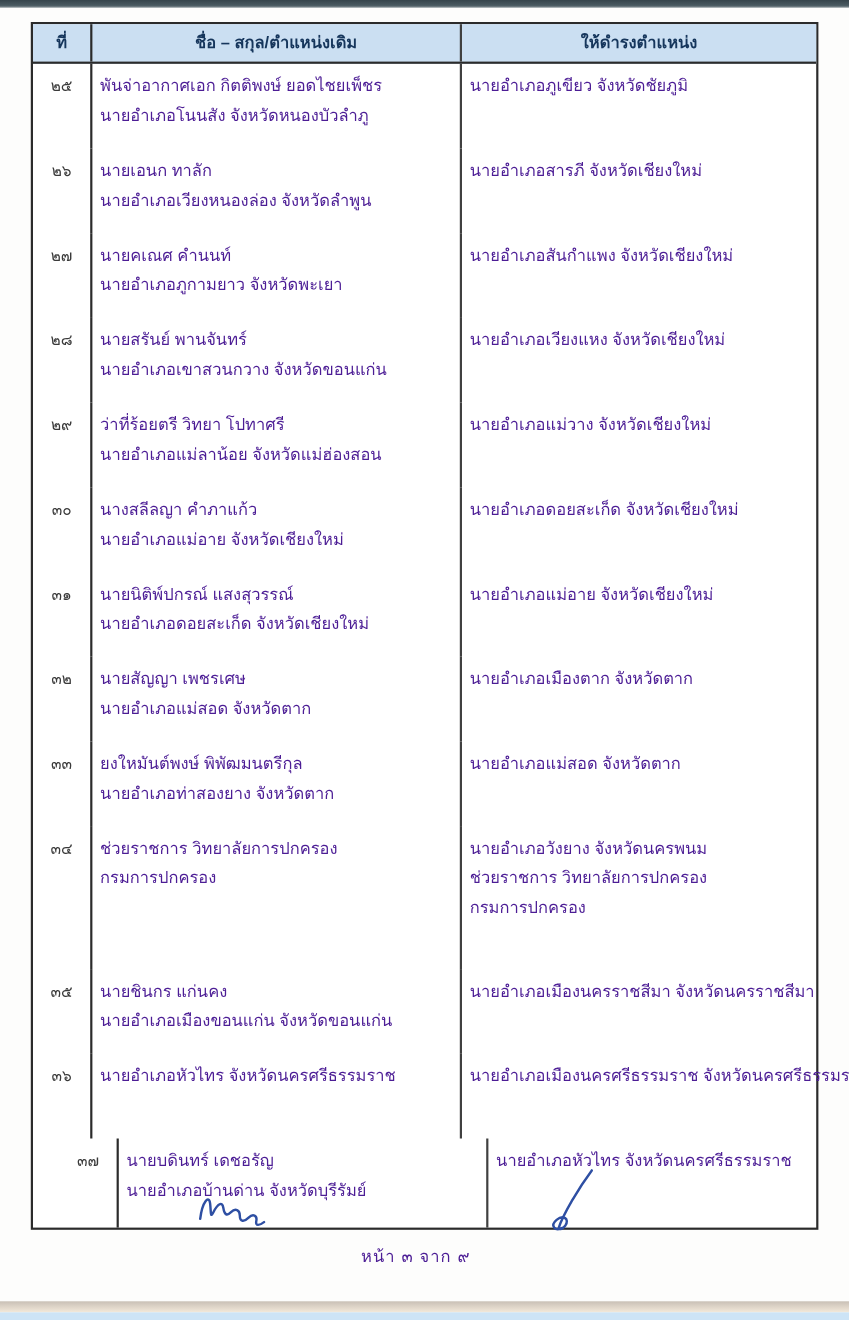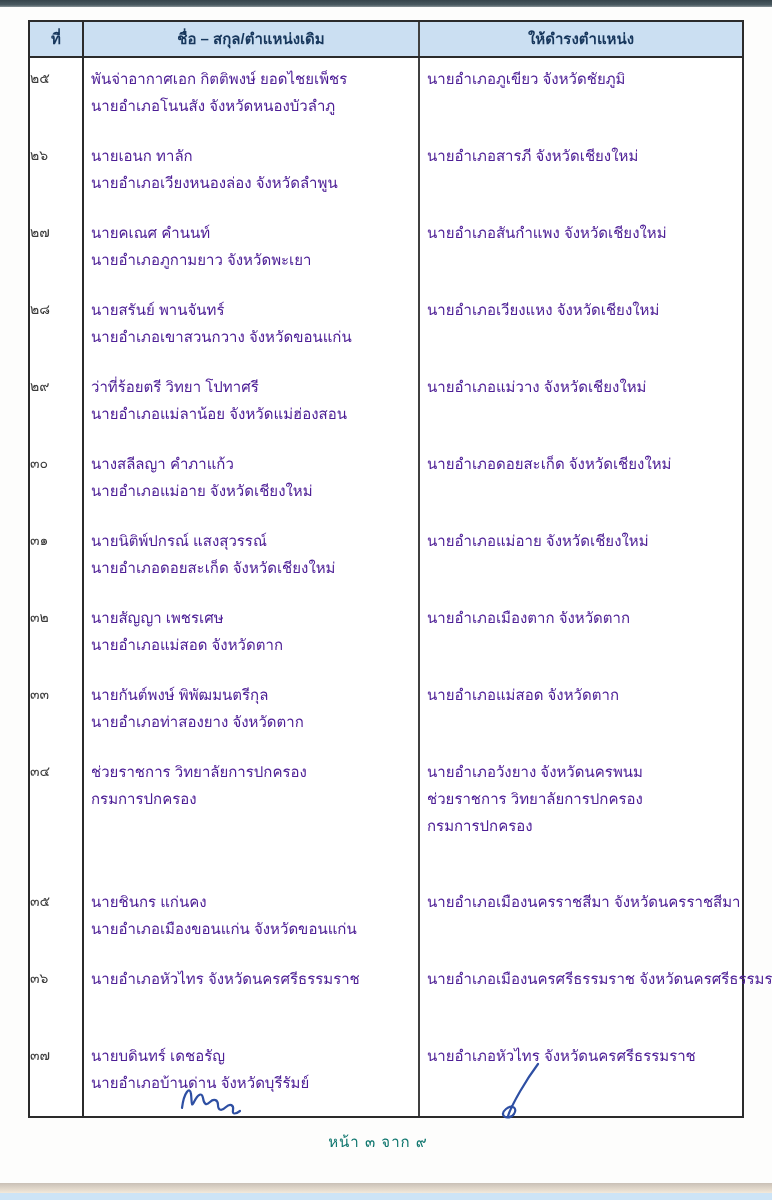--- a/index.html
+++ b/index.html
@@ -29,32 +29,32 @@
     display:flex;align-items:center;justify-content:center;
     font-size:15px;font-weight:bold;color:#16365c;
     box-sizing:border-box;
   }
   .cell{box-sizing:border-box;}
   .col-no{width:54px;flex:0 0 54px;border-right:2px solid #2b2b2b;}
   .col-name{width:336px;flex:0 0 336px;border-right:2px solid #404040;}
   .col-pos{flex:1 1 auto;}
   .trow{display:flex;height:77px;}
   .trow.tall{height:130px;}
-  .trow.last{height:81px;}
+  .trow.last{height:81px;padding-left:24px;}
   .trow .col-no{
-    text-align:left;padding-top:9px;font-size:14px;color:#3a3a3a;
+    text-align:center;padding-top:9px;font-size:14px;color:#3a3a3a;
   }
   .trow .col-name,.trow .col-pos{padding:7px 4px 0 7px;}
   .line{
     font-size:15px;line-height:27px;color:#4c1d95;
     white-space:nowrap;overflow:hidden;
   }
   .page-footer{
     position:absolute;left:0;top:1130px;width:756px;
-    text-align:center;font-size:15px;color:#0f766e;letter-spacing:1px;
+    text-align:center;font-size:15px;color:#4c1d95;letter-spacing:1px;
   }
   .band-beige{
     position:absolute;left:0;top:1183px;width:772px;height:10px;
     background:linear-gradient(to bottom,#c9c0b6,#f3e9da);
   }
   .band-blue{
     position:absolute;left:0;top:1193px;width:772px;height:7px;
     background:#cde4f6;
   }
   .sig{position:absolute;}
@@ -148,21 +148,21 @@
           <div class="line">นายสัญญา เพชรเศษ</div>
           <div class="line">นายอำเภอแม่สอด จังหวัดตาก</div>
         </div>
         <div class="cell col-pos">
           <div class="line">นายอำเภอเมืองตาก จังหวัดตาก</div>
         </div>
       </div>
       <div class="trow">
         <div class="cell col-no">๓๓</div>
         <div class="cell col-name">
-          <div class="line">นายกันต์พงษ์ พิพัฒมนตรีกุล</div>
+          <div class="line">ยงใหมันต์พงษ์ พิพัฒมนตรีกุล</div>
           <div class="line">นายอำเภอท่าสองยาง จังหวัดตาก</div>
         </div>
         <div class="cell col-pos">
           <div class="line">นายอำเภอแม่สอด จังหวัดตาก</div>
         </div>
       </div>
       <div class="trow tall">
         <div class="cell col-no">๓๔</div>
         <div class="cell col-name">
           <div class="line">ช่วยราชการ วิทยาลัยการปกครอง</div>

